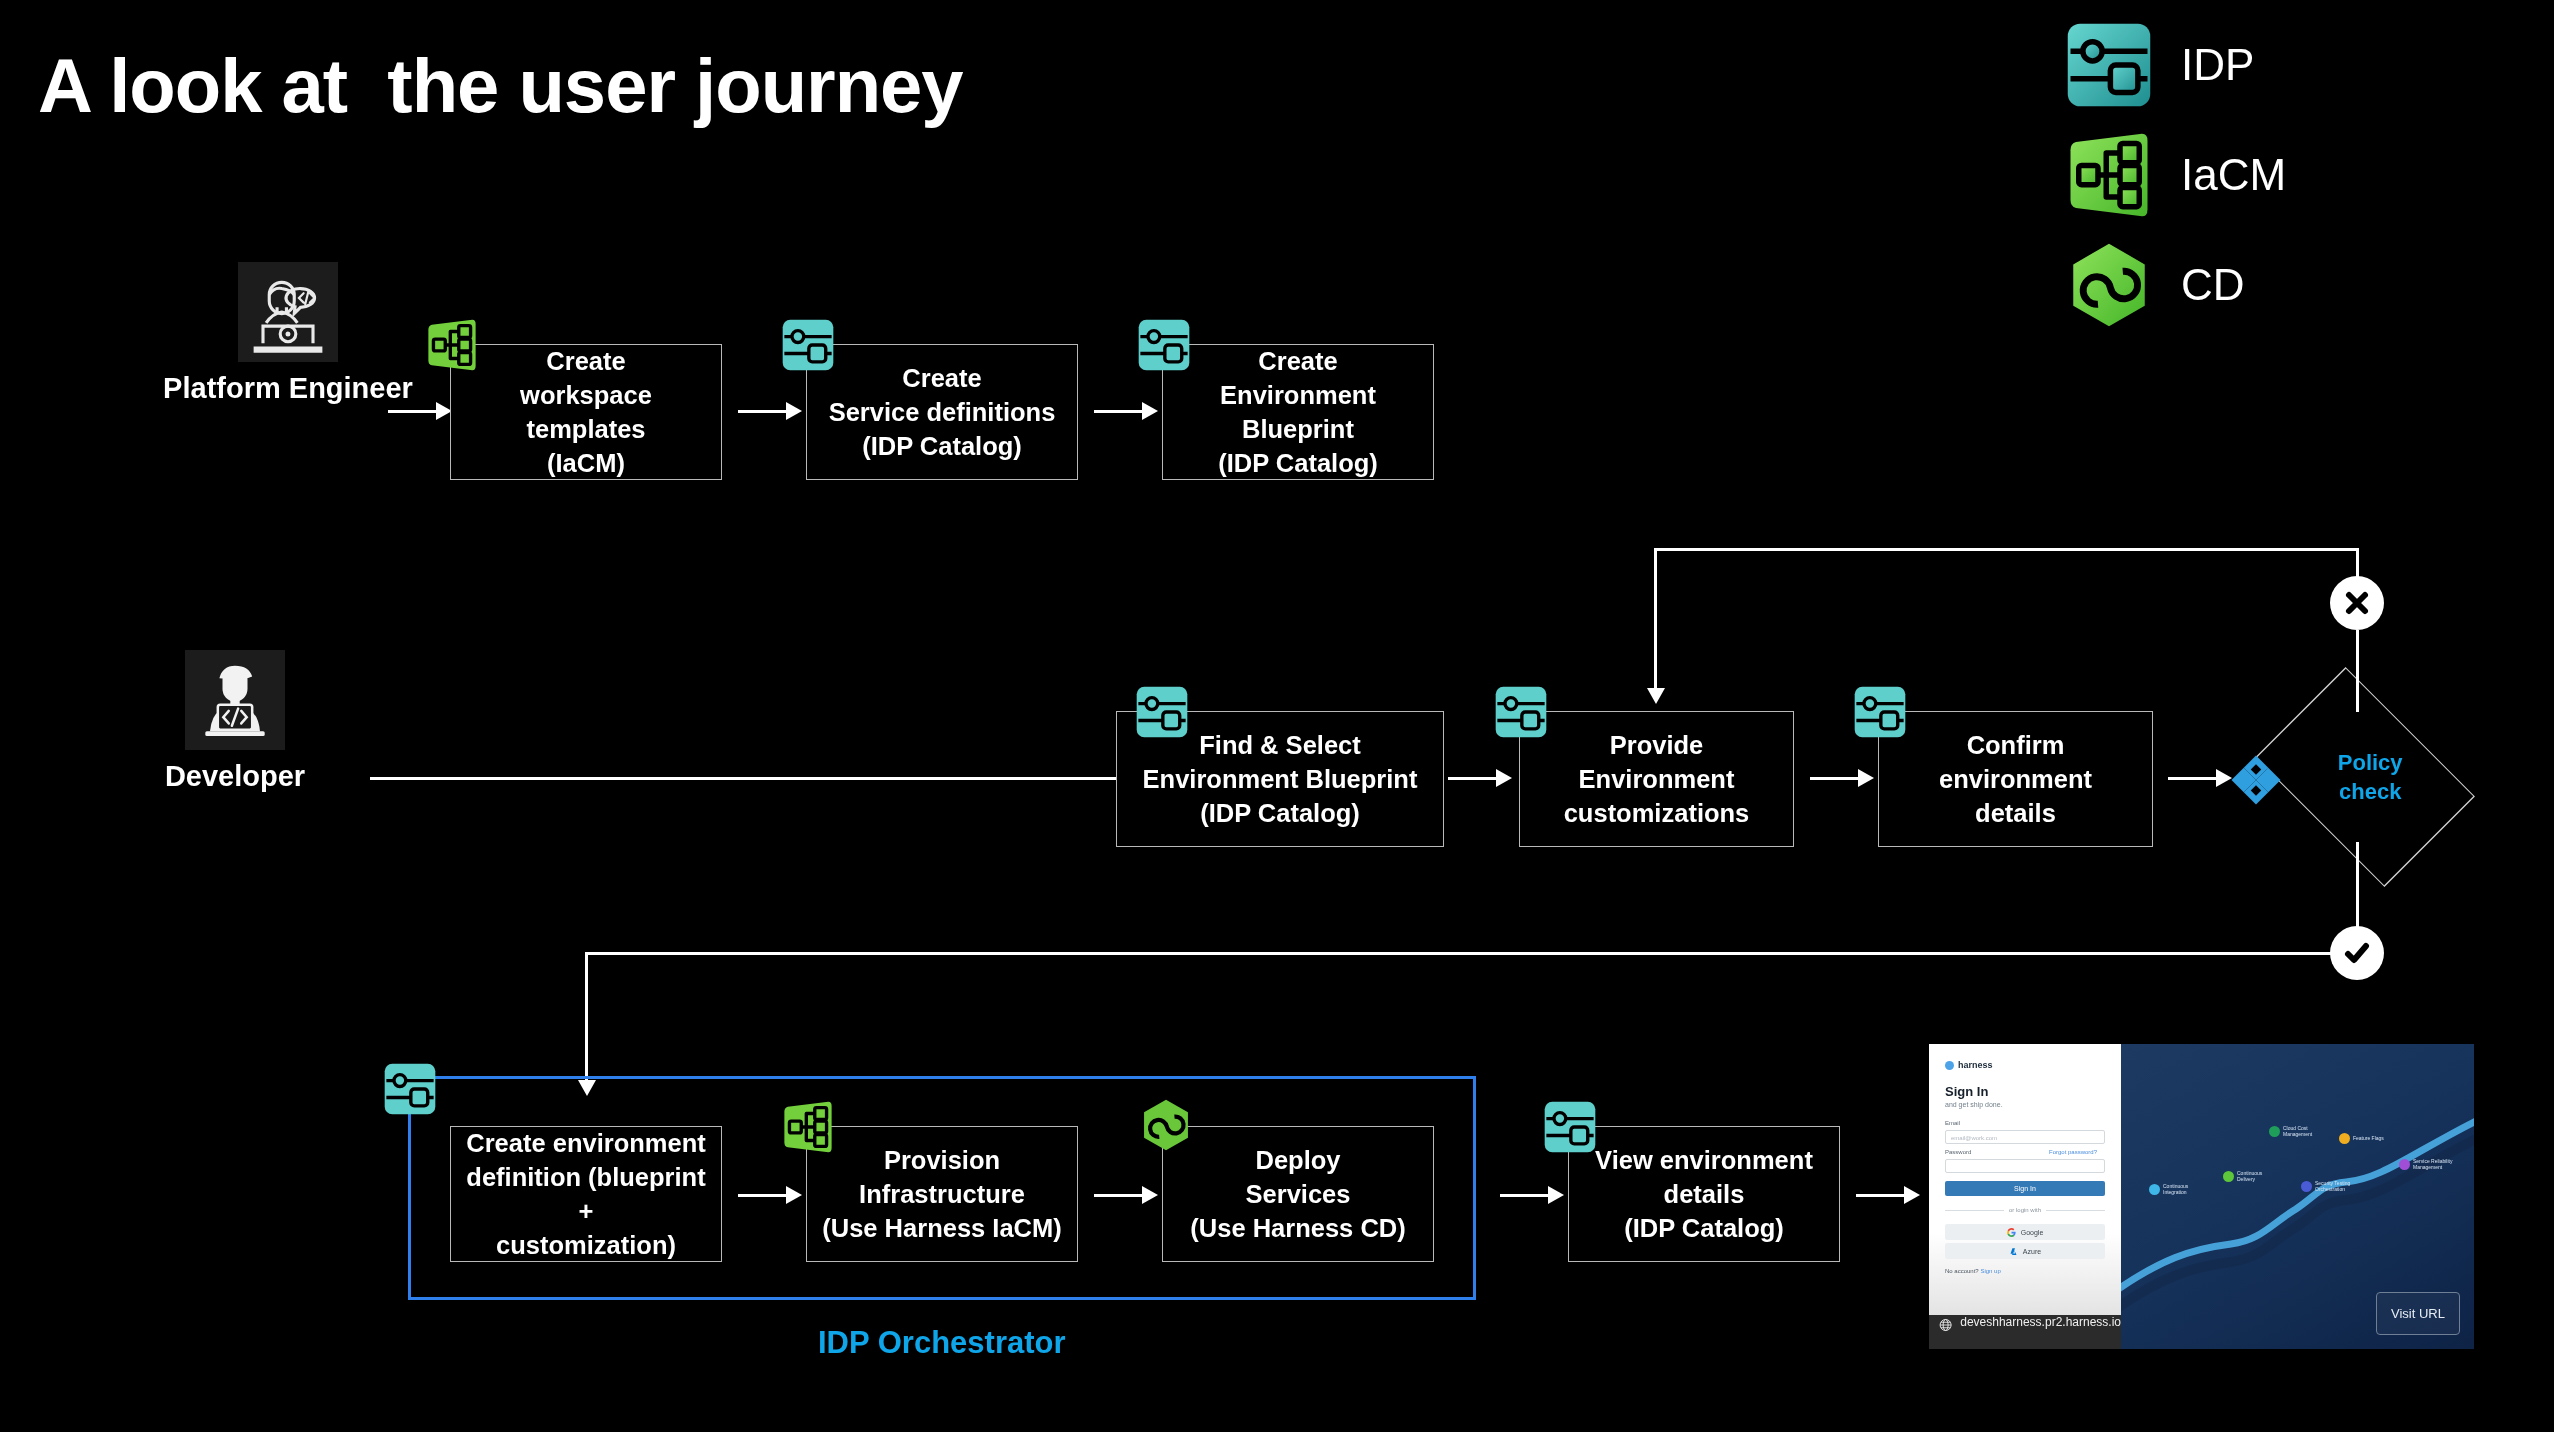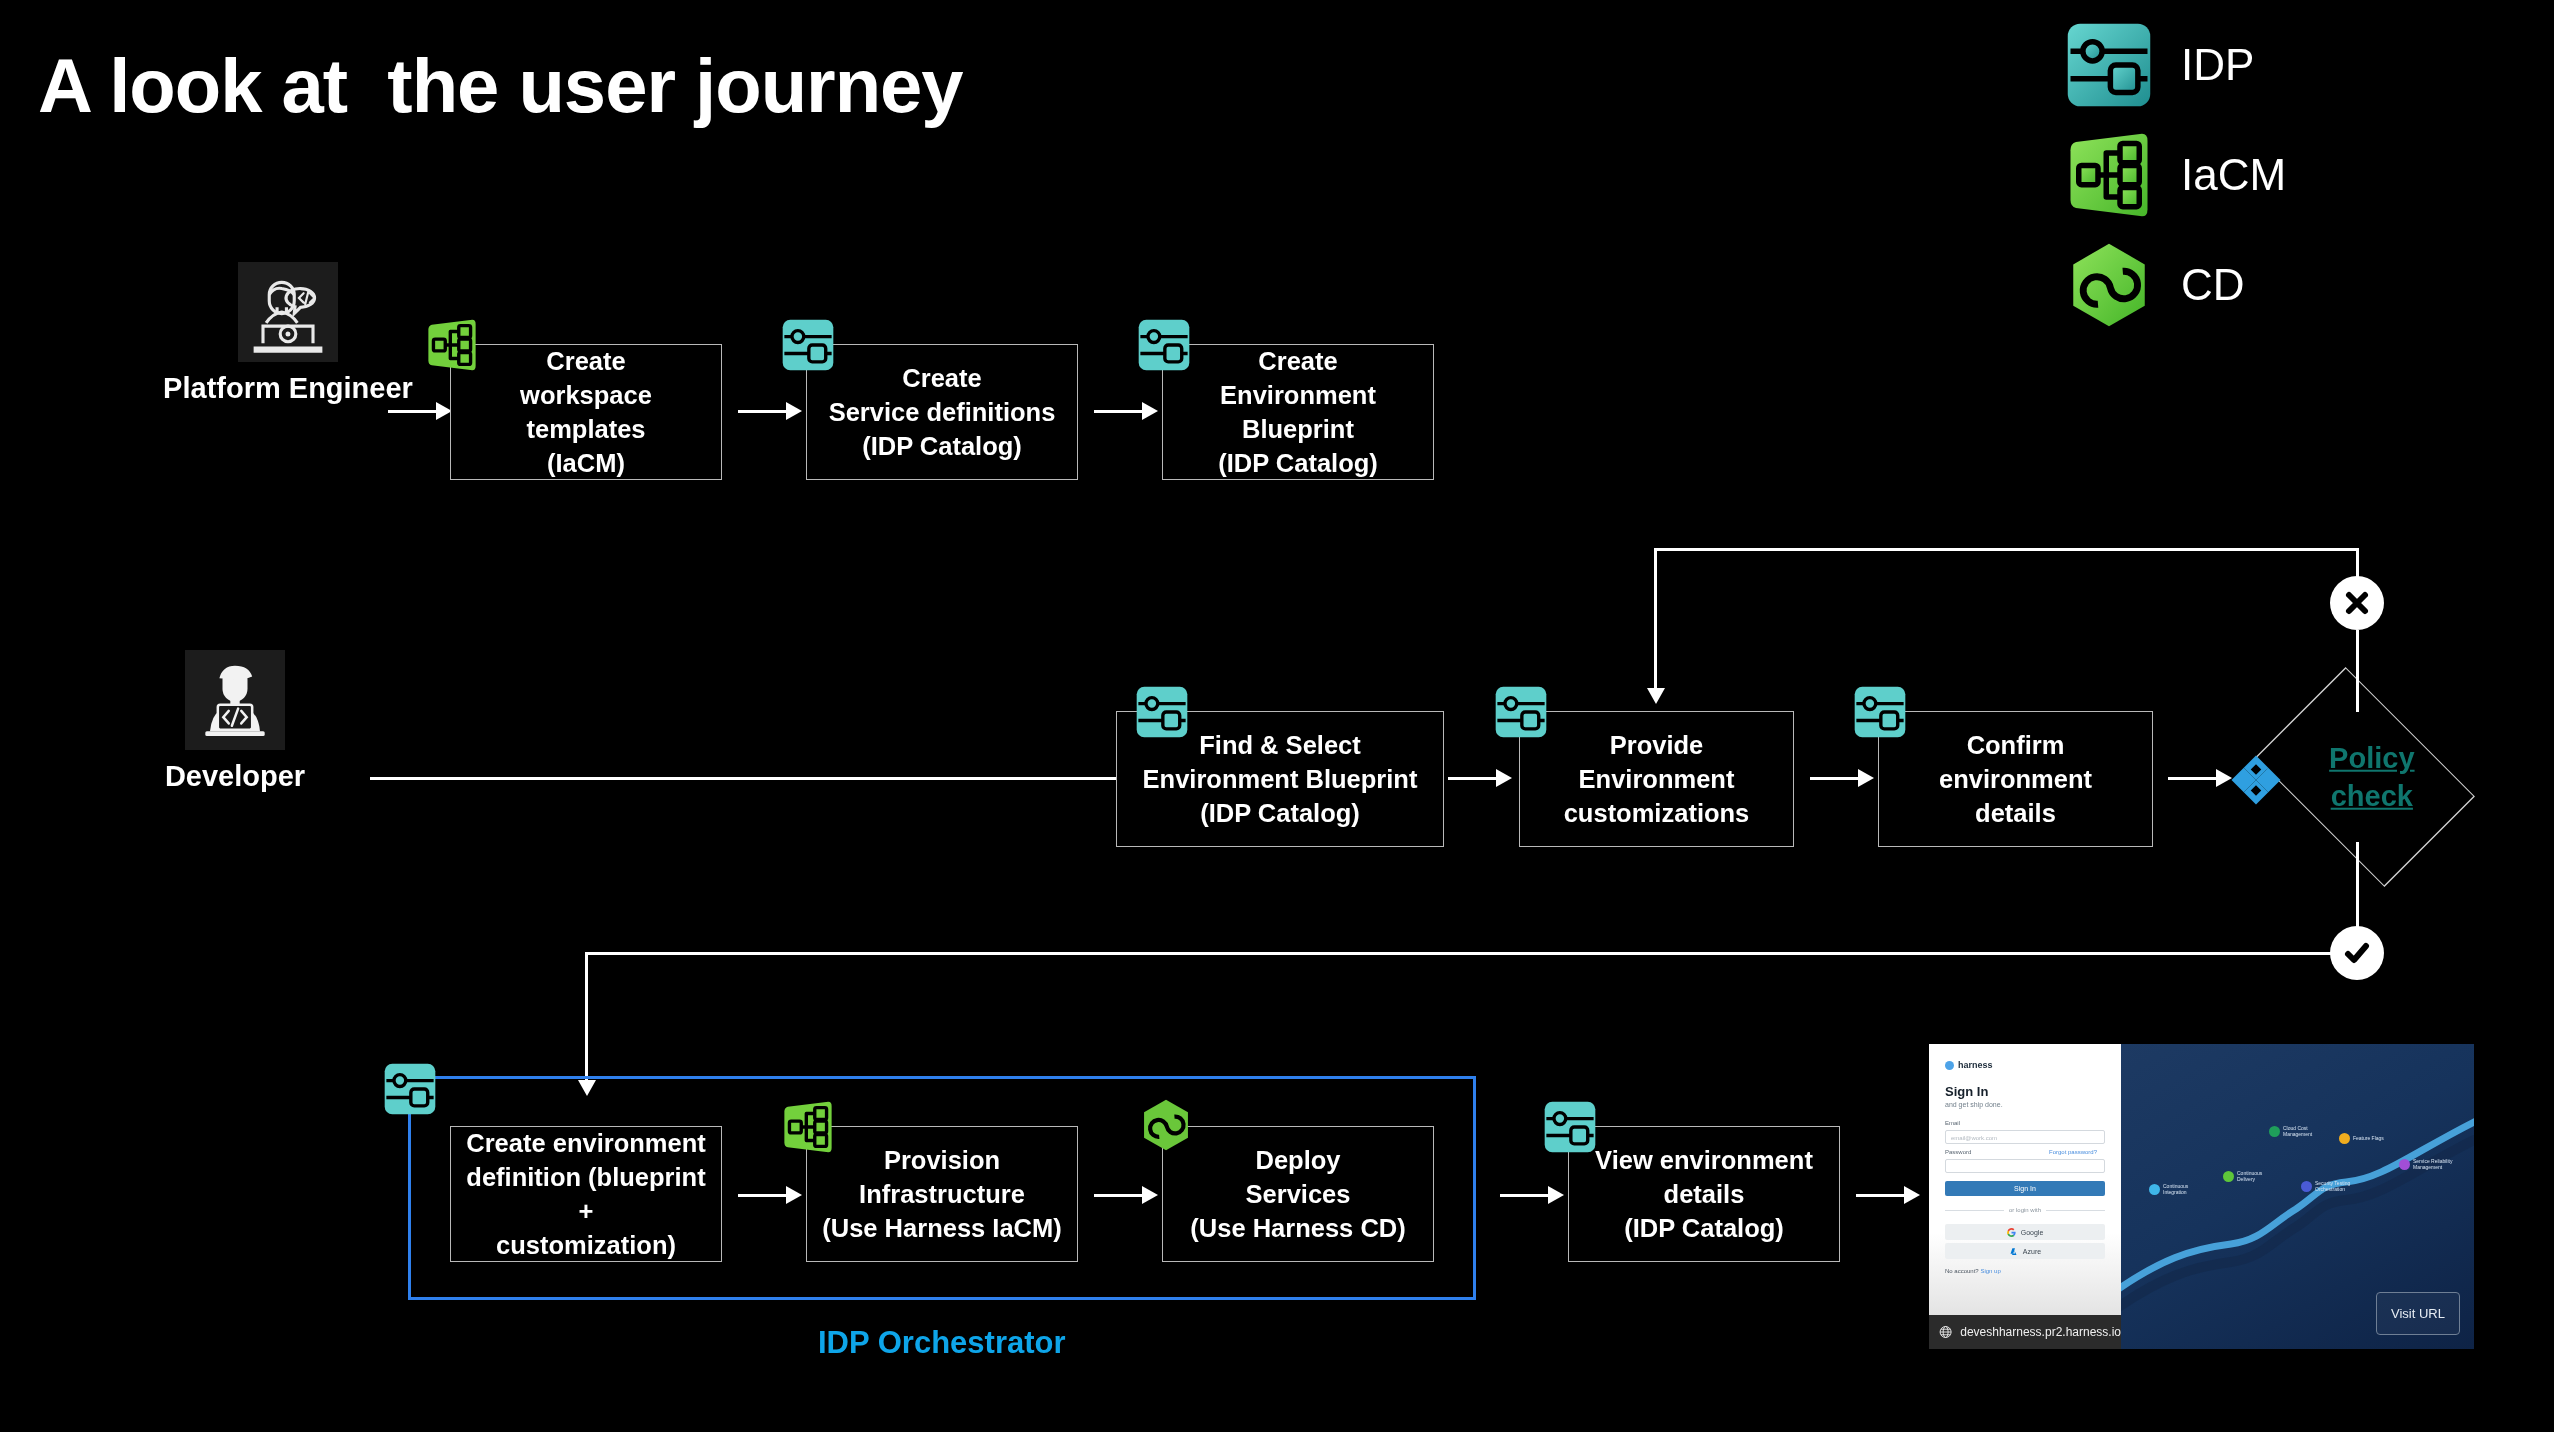--- a/index.html
+++ b/index.html
@@ -51,22 +51,22 @@
   
   .diamond{position:absolute;}
   .diamond .dshape{
     position:absolute;left:50%;top:50%;
     width:128px;height:128px;margin-left:-64px;margin-top:-64px;
     border:1.5px solid #cfcfcf;transform:rotate(45deg) scale(1.43,1.0);
     box-sizing:border-box;background:transparent;
   }
   .diamond .dlabel{
     position:absolute;left:50%;top:50%;transform:translate(-42%,-50%);
-    font-size:29px;font-weight:bold;line-height:1.32;text-align:center;
-    white-space:pre-line;color:#0f766e;text-decoration:underline;
+    font-size:22px;font-weight:bold;line-height:1.32;text-align:center;
+    white-space:pre-line;color:#0ea5e9;
   }
   .badge{
     position:absolute;width:54px;height:54px;border-radius:50%;
     background:#fff;display:flex;align-items:center;justify-content:center;z-index:8;
   }
   .badge svg{display:block;}
 
   
   .orch-frame{
     position:absolute;border:3px solid #2f80ed;background:transparent;box-sizing:border-box;
@@ -105,21 +105,21 @@
   .hn-or .rule{height:1px;background:#d8dde2;flex:1;}
   .hn-or .w{font-size:6px;color:#8b959e;}
   .hn-oauth{
     position:absolute;left:16px;height:16px;background:#eceff1;border-radius:2px;
     display:flex;align-items:center;justify-content:center;gap:5px;font-size:7px;color:#3d4852;
   }
   .hn-noacct{position:absolute;left:16px;font-size:6px;color:#4b5560;}
   .hn-noacct span{color:#4a8ede;}
   .url-bar{
     position:absolute;left:0;bottom:0;width:192px;height:34px;background:#2b2b2b;
-    display:flex;align-items:center;gap:8px;padding-left:10px;box-sizing:border-box;
+    display:flex;gap:8px;padding-left:10px;box-sizing:border-box;
   }
   .url-text{font-size:12px;color:#f0f0f0;white-space:nowrap;}
   .visit-url{
     position:absolute;right:14px;bottom:14px;padding:13px 14px;border:1px solid #6f7f95;
     border-radius:4px;font-size:13px;color:#e6ecf3;background:rgba(255,255,255,.04);
   }
   .journey-line{position:absolute;left:0;top:0;width:100%;height:100%;}
   .jnode{position:absolute;display:flex;align-items:center;gap:3px;}
   .jnode .jd{width:11px;height:11px;border-radius:50%;}
   .jnode .jt{font-size:5px;color:#d6e3f2;line-height:1.1;white-space:pre-line;}

